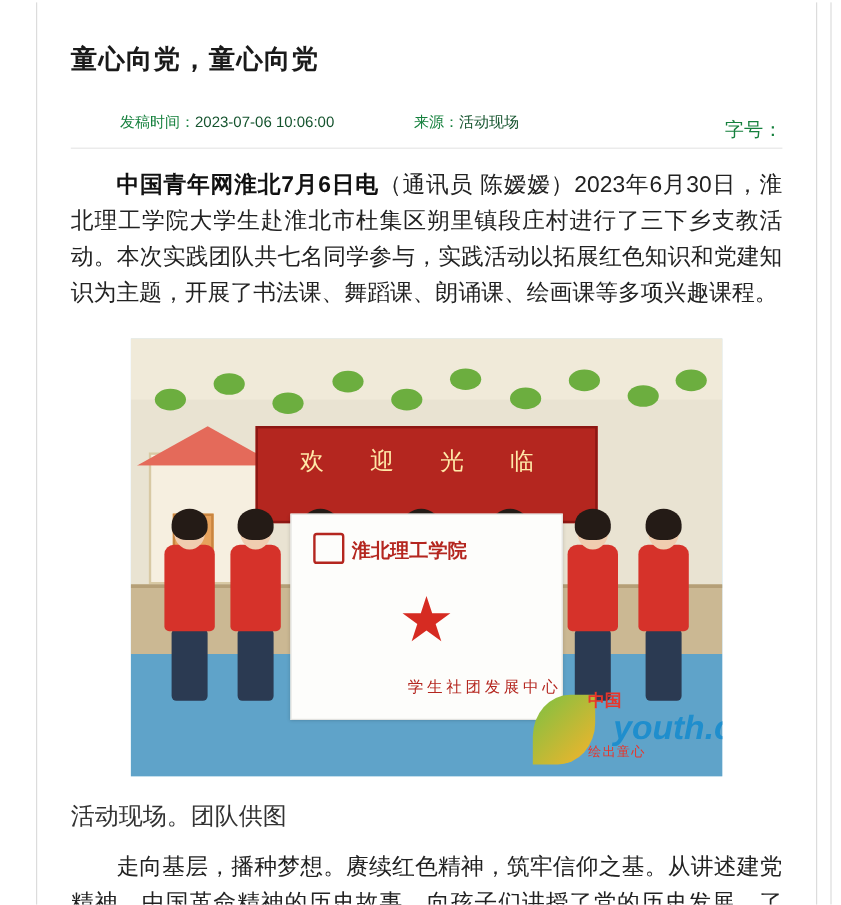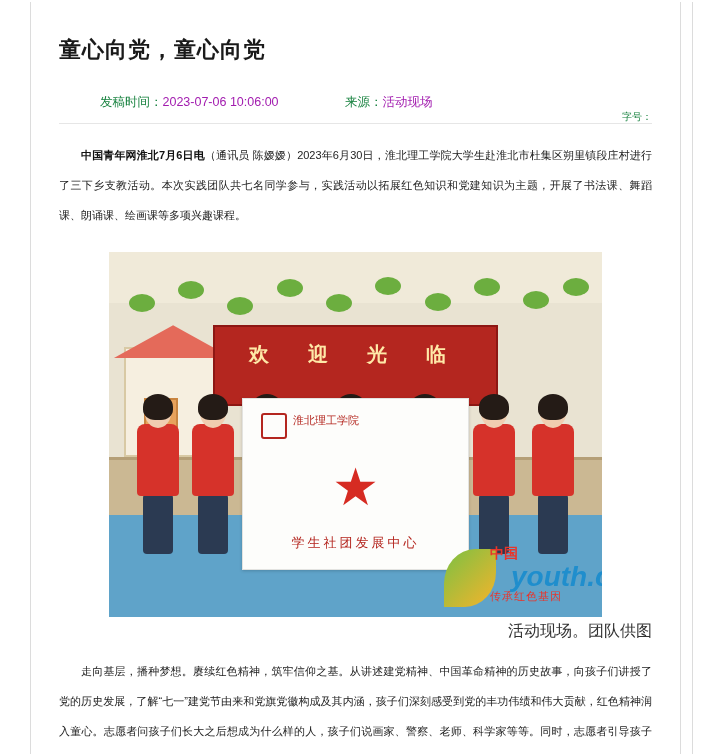--- a/index.html
+++ b/index.html
@@ -59,32 +59,32 @@
   }
   .meta-left {
     display: inline-block;
   }
   .meta-item {
     display: inline-block;
     margin-right: 22px;
     color: #555;
   }
   .meta-label { color: #15803d; margin-left: 41px; }
-  .meta-value { color: #a21caf; }
+  .meta-value { color: #14532d; }
   .meta-right {
     position: absolute;
     right: 0;
-    top: 16px;
-    font-size: 10px;
+    top: 4px;
+    font-size: 16px;
     color: #555;
   }
   p.para {
     margin: 14px 0 0 0;
     text-indent: 2em;
-    font-size: 11px;
+    font-size: 19px;
     line-height: 30px;
     color: #222;
     text-align: justify;
   }
   p.para.first { margin-top: 16px; }
   .lead {
     font-weight: bold;
     color: #111;
   }
   .figure {
@@ -116,21 +116,21 @@
     background: #6cae3f;
   }
   .ph-banner {
     position: absolute; left: 21%; top: 20%; width: 58%; height: 22%;
     background: #b4261f;
     border: 2px solid #8d1713;
   }
   .ph-banner-text {
     position: absolute; left: 0; top: 18%; width: 100%;
     text-align: center; color: #ffe9a8; font-size: 20px; letter-spacing: 16px;
-    font-weight: bold; font-family: "DejaVu Sans", sans-serif;
+    font-weight: normal; font-family: "DejaVu Sans", sans-serif;
   }
   .ph-house {
     position: absolute; left: 3%; top: 26%; width: 20%; height: 30%;
     background: #f6efe0; border: 2px solid #d8c9a4;
   }
   .ph-house-roof {
     position: absolute; left: 1%; top: 20%; width: 24%; height: 9%;
     background: #e46a5a; clip-path: polygon(50% 0, 100% 100%, 0 100%);
   }
   .ph-door {
@@ -147,34 +147,34 @@
     background: #5fa3c9;
   }
   .ph-flag {
     position: absolute; left: 27%; top: 40%; width: 46%; height: 47%;
     background: #fdfdfb;
     border: 1px solid #e3e3e0;
     box-shadow: 0 1px 3px rgba(0,0,0,.18);
   }
   .ph-flag-logo {
     position: absolute; left: 8%; top: 8%; width: 74%; height: 16%;
-    color: #b4261f; font-size: 11px; font-weight: normal;
-    display: flex; align-items: flex-start; gap: 6px;
+    color: #b4261f; font-size: 16px; font-weight: bold;
+    display: flex; align-items: flex-end; gap: 6px;
     font-family: "DejaVu Sans", sans-serif;
   }
   .ph-flag-logo .sq {
     width: 26px; height: 26px; border: 2px solid #b4261f; border-radius: 3px;
   }
   .ph-flag-star {
     position: absolute; left: 50%; top: 52%; transform: translate(-50%,-50%);
     color: #d62b22; font-size: 52px; line-height: 1;
   }
   .ph-flag-bottom {
     position: absolute; left: 0; bottom: 10%; width: 100%;
-    text-align: center; color: #b4261f; font-size: 13px; letter-spacing: 3px;
+    text-align: right; color: #b4261f; font-size: 13px; letter-spacing: 3px;
     font-family: "DejaVu Sans", sans-serif;
   }
   .person {
     position: absolute; bottom: 2%; width: 12%; height: 58%;
   }
   .person .head {
     position: absolute; left: 50%; top: 0; transform: translateX(-50%);
     width: 26px; height: 30px; border-radius: 50%; background: #f0cdb0;
   }
   .person .hair {
@@ -214,23 +214,23 @@
     color: #1f8ecd; font-size: 28px; font-weight: bold; font-style: italic;
     font-family: "Liberation Sans", sans-serif;
     margin-left: 23px;
   }
   .wm-sub {
     position: absolute; left: 46px; top: 50px;
     color: #e8352b; font-size: 11px; letter-spacing: 1px;
     font-family: "DejaVu Sans", sans-serif;
   }
   .caption {
-    margin-top: 4px;
-    text-align: right;
-    font-size: 16px;
+    margin-top: 20px;
+    text-align: left;
+    font-size: 20px;
     color: #333;
   }
 </style>
 </head>
 <body>
 
 <div class="page">
   <div class="article-frame">
     <div class="article-inner">
 
@@ -328,21 +328,21 @@
               <span>淮北理工学院</span>
             </div>
             <div class="ph-flag-star">★</div>
             <div class="ph-flag-bottom">学生社团发展中心</div>
           </div>
 
           <div class="watermark">
             <div class="wm-leaf"></div>
             <div class="wm-red">中国</div>
             <div class="wm-youth">youth.cn</div>
-            <div class="wm-sub">传承红色基因</div>
+            <div class="wm-sub">绘出童心</div>
           </div>
         </div>
         <div class="caption">活动现场。团队供图</div>
       </div>
 
       <p class="para">
         <span>走向基层，播种梦想。赓续红色精神，筑牢信仰之基。从讲述建党精神、中国革命精神的历史故事，向孩子们讲授了党的历史发展，了解“七一”建党节由来和党旗党徽构成及其内涵，孩子们深刻感受到党的丰功伟绩和伟大贡献，红色精神润入童心。志愿者问孩子们长大之后想成为什么样的人，孩子们说画家、警察、老师、科学家等等。同时，志愿者引导孩子们从现在做起，学党史、跟党走，牢固树立爱国爱党意识，激励着孩子们不断学习党的光辉历史，赓续红色精神，传承红色基因，为做好社会主义建设事业的“接棒人”而努力。</span>
       </p>
 
     </div>

